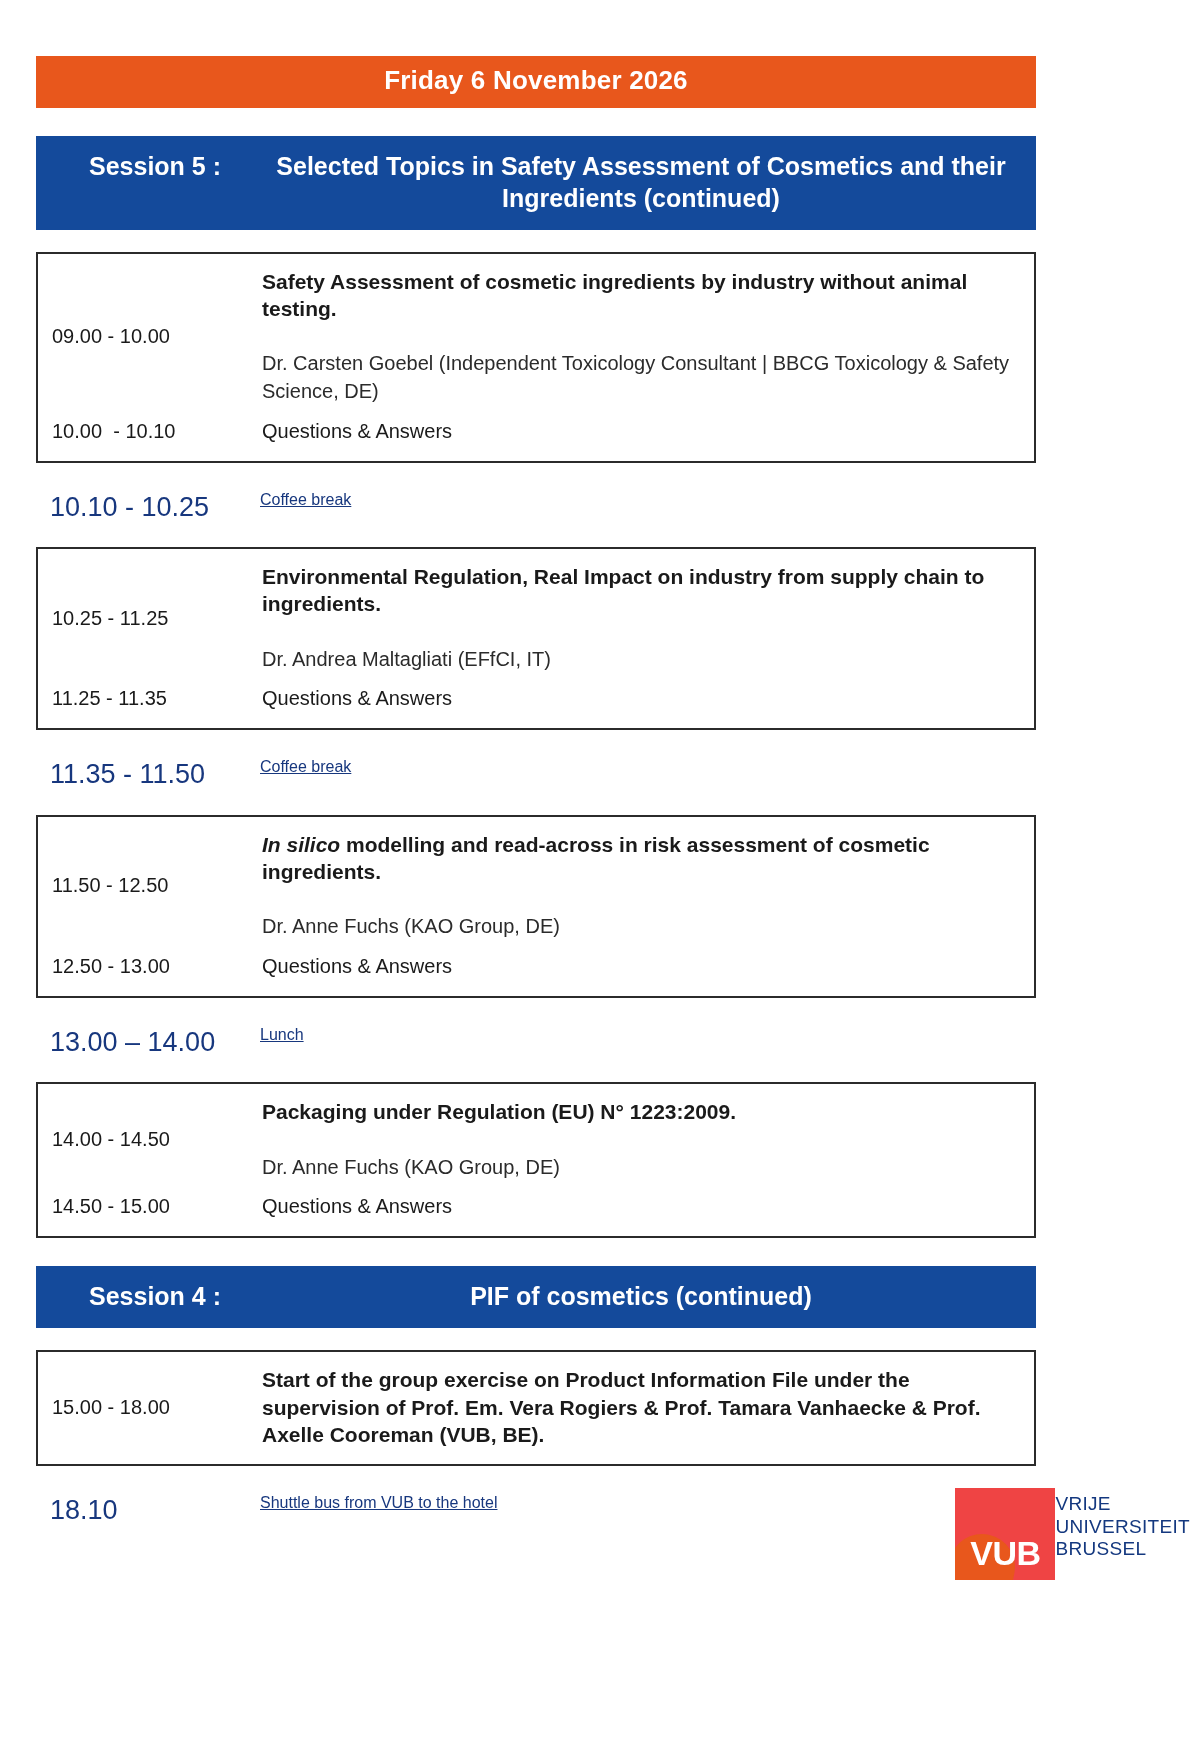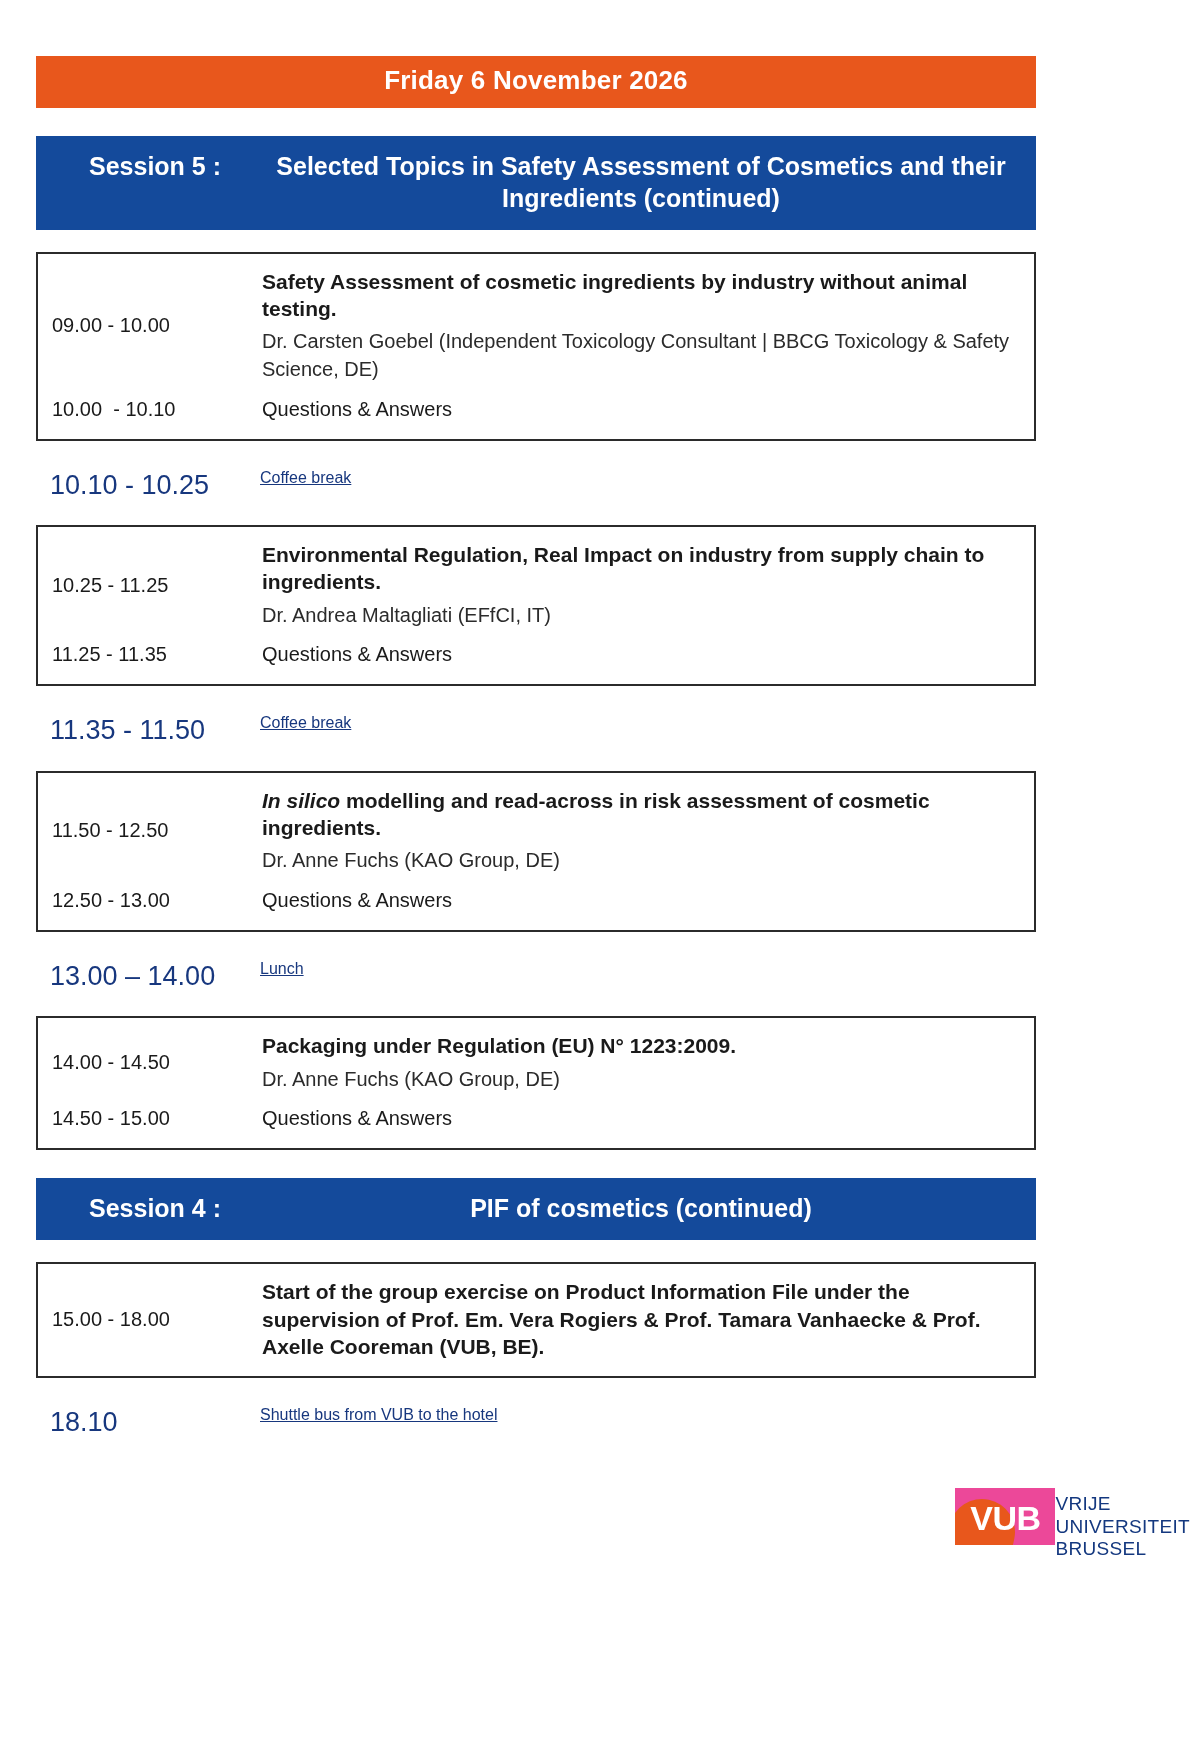--- a/index.html
+++ b/index.html
@@ -86,21 +86,21 @@
   }
   .talk-title {
     font-weight: 700;
     font-size: 21px;
     line-height: 1.3;
   }
   .talk-title em {
     font-style: italic;
   }
   .speaker {
-    margin-top: 6px;
+    margin-top: 28px;
     font-weight: 400;
     font-size: 20px;
     line-height: 1.38;
     color: #2b2b2b;
   }
   .qa {
     font-weight: 400;
     font-size: 20px;
   }
 
@@ -130,22 +130,22 @@
   .footer-logo {
     position: absolute;
     right: 10px;
     top: 1488px;
     display: flex;
     align-items: stretch;
     height: 78px;
   }
   .logo-mark {
     width: 100px;
-    height: 57px;
-    background: #ec4899;
+    height: 92px;
+    background: #ef4444;
     position: relative;
     overflow: hidden;
   }
   .logo-mark .swoosh {
     position: absolute;
     left: -6px;
     bottom: -20px;
     width: 66px;
     height: 66px;
     background: #E8571C;

